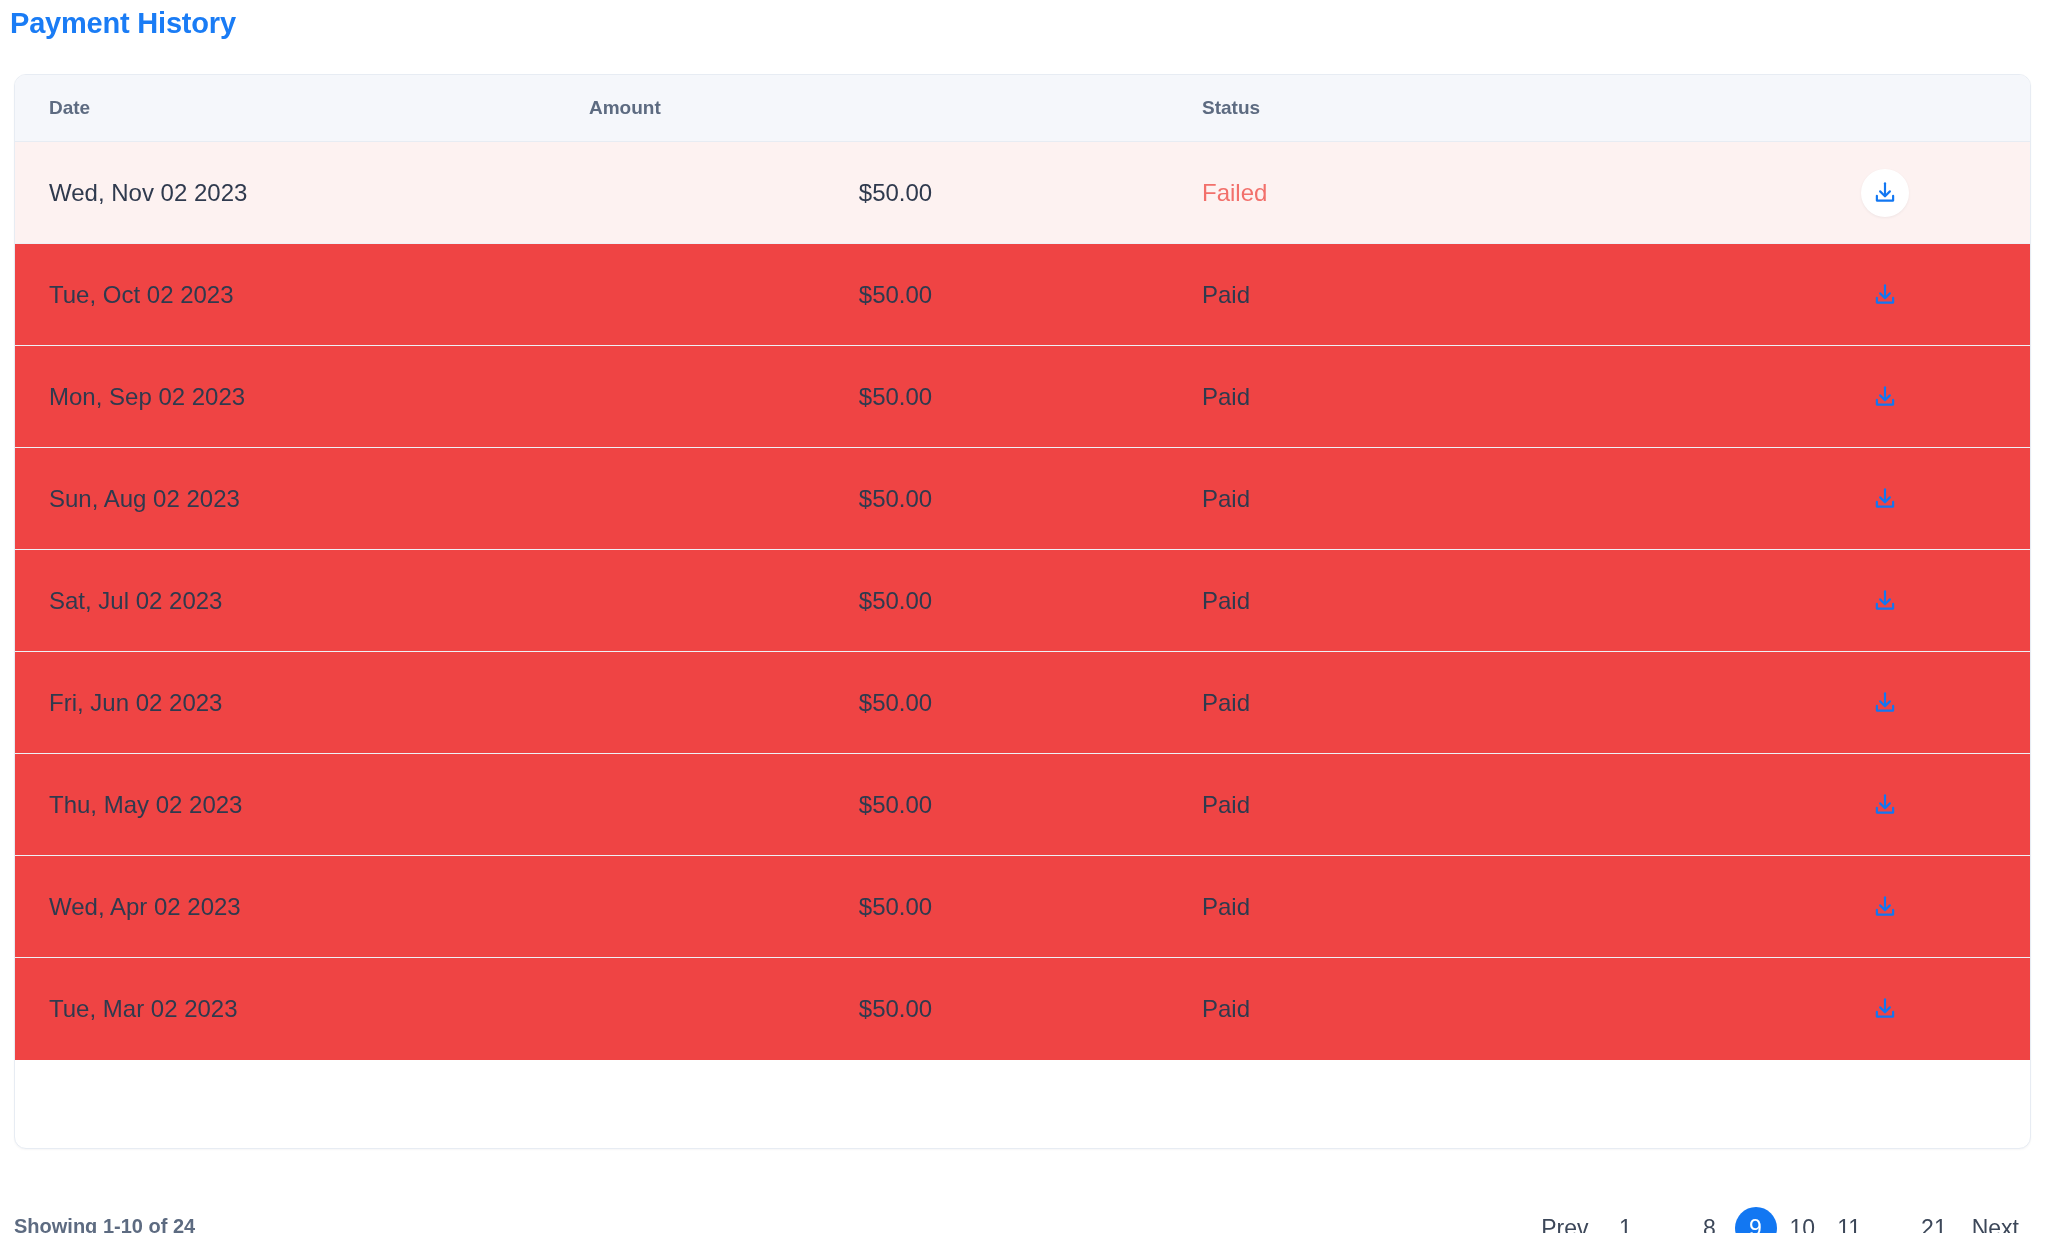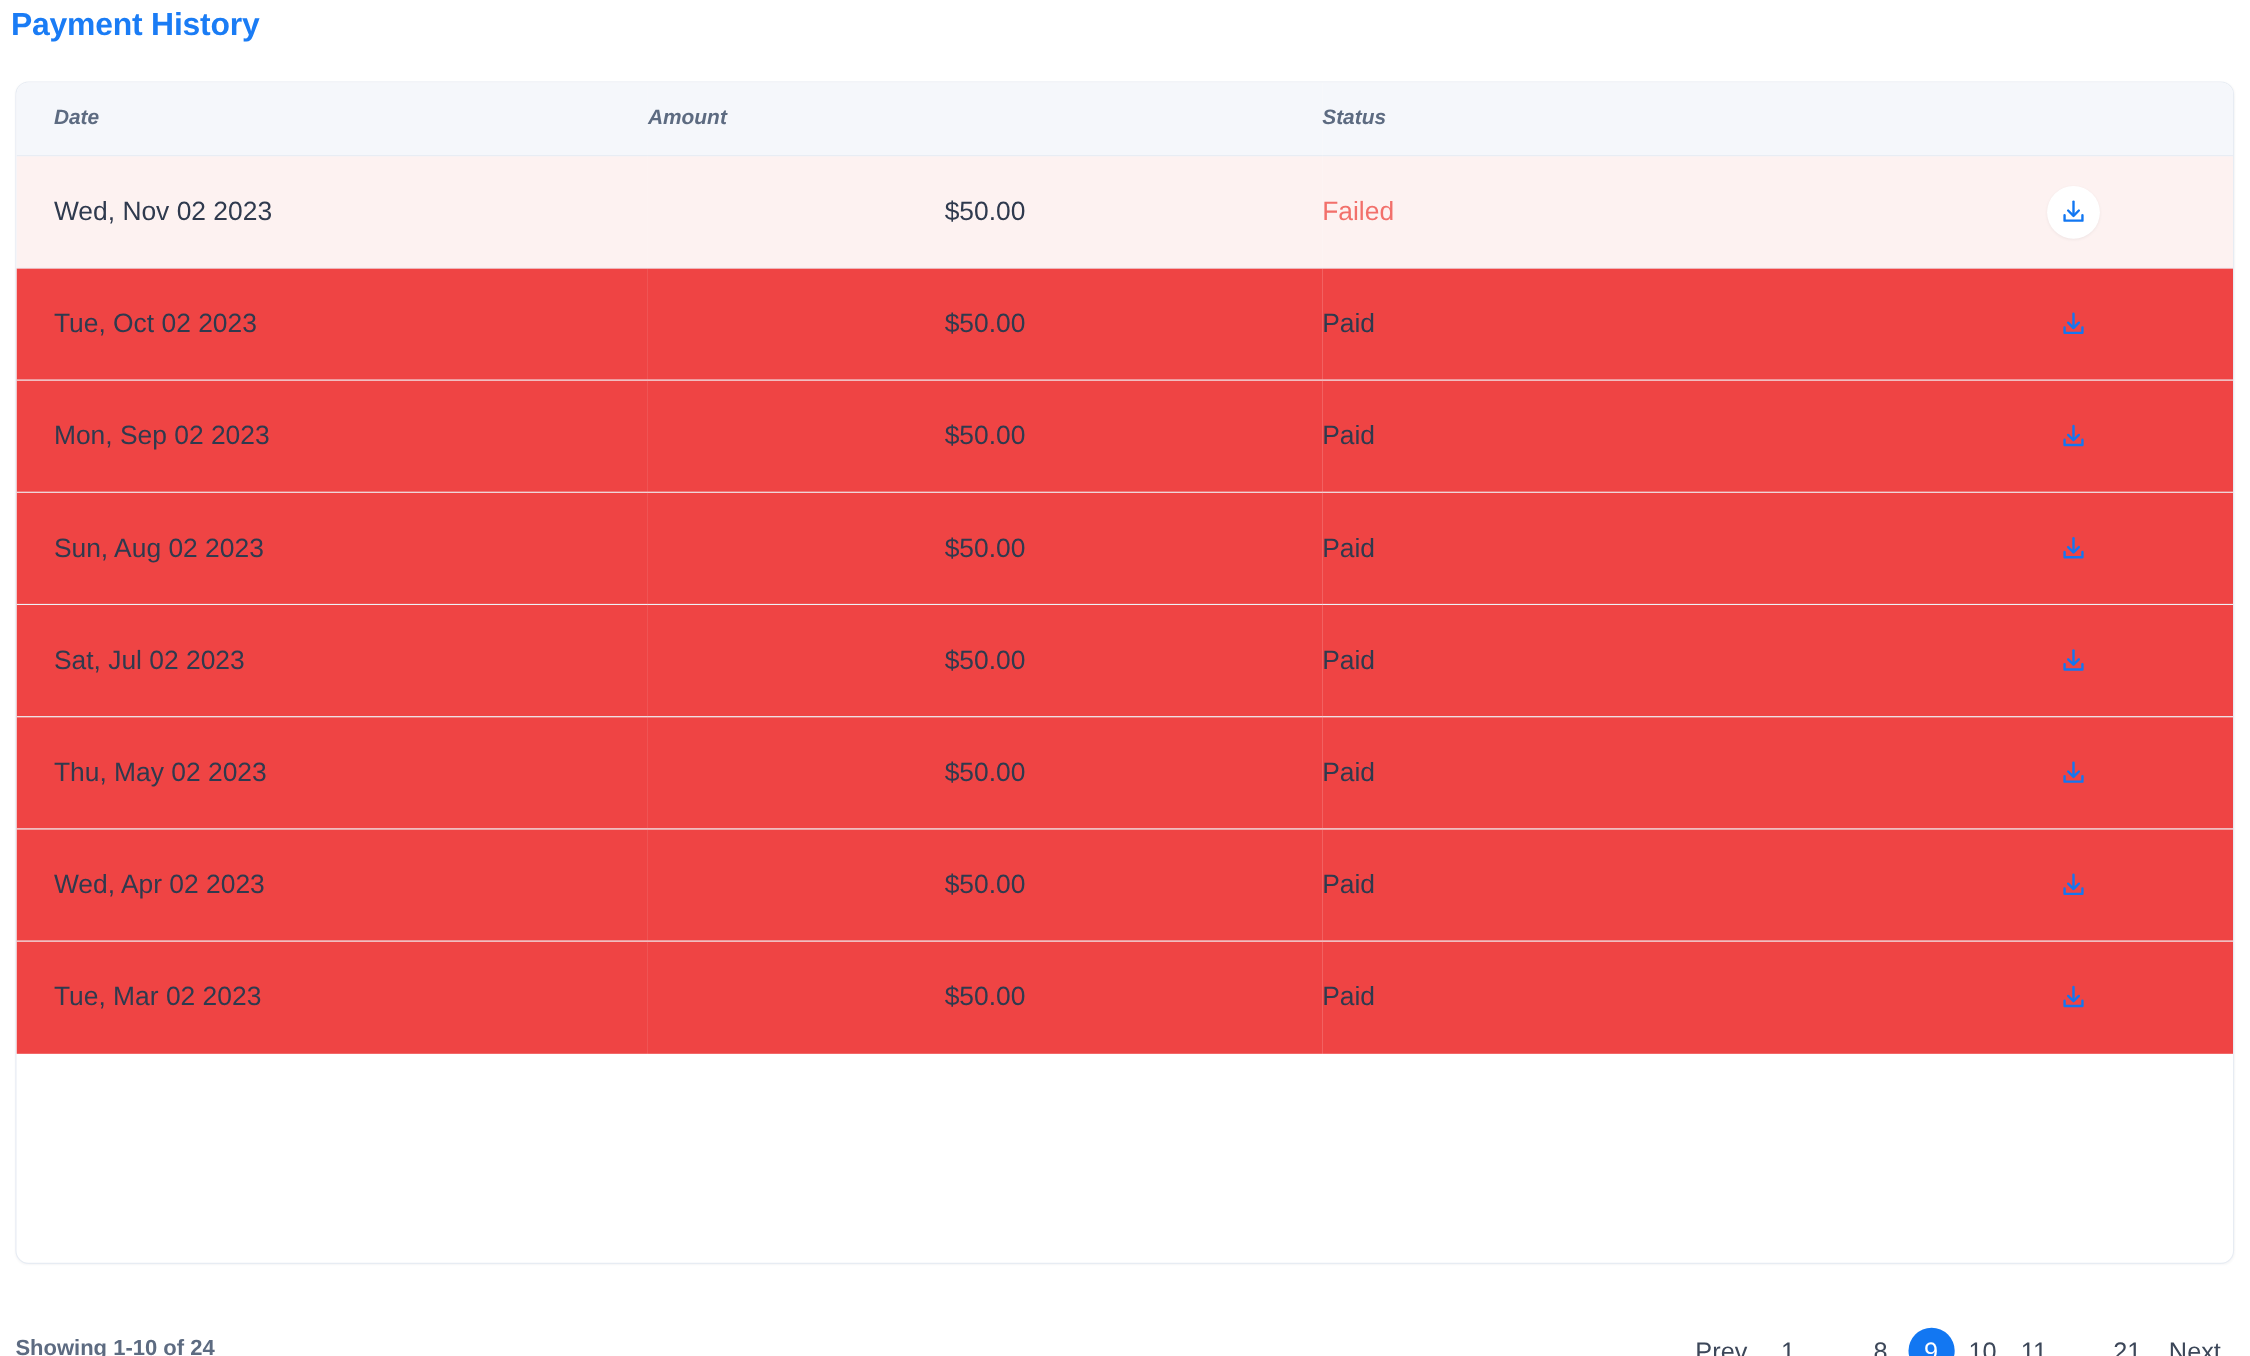--- a/index.html
+++ b/index.html
@@ -64,21 +64,20 @@
 
   thead th {
     text-align: left;
     font-size: 19px;
     font-weight: 700;
     color: #5d6b81;
     padding: 22px 0 22px 0;
     height: 56px;
     border-bottom: 1px solid #e7ecf3;
     vertical-align: middle;
-    font-style: italic;
   }
 
   thead th.h-date   { padding-left: 34px; }
   thead th.h-amount { padding-left: 0; margin-left: 28px; }
   thead th.h-status { padding-left: 0; }
 
   tbody tr {
     height: 102px;
     border-bottom: 1px solid #eef1f6;
     background: #ef4444;
@@ -282,20 +281,34 @@
                 <span>
   <svg width="26" height="26" viewBox="0 0 24 24" fill="none" stroke="#1277f2" stroke-width="2" stroke-linecap="round" stroke-linejoin="round">
     <path d="M12 3v11"></path>
     <path d="M7.5 10.5 12 15l4.5-4.5"></path>
     <path d="M4.5 14.5v4.5h15v-4.5"></path>
   </svg>
 </span>
               </button></td>
           </tr>
           <tr>
+            <td class="td-date">Fri, Jun 02 2023</td>
+            <td class="td-amount">$50.00</td>
+            <td class="td-status status-paid">Paid</td>
+            <td class="td-action"><button class="dl-btn">
+                <span>
+  <svg width="26" height="26" viewBox="0 0 24 24" fill="none" stroke="#1277f2" stroke-width="2" stroke-linecap="round" stroke-linejoin="round">
+    <path d="M12 3v11"></path>
+    <path d="M7.5 10.5 12 15l4.5-4.5"></path>
+    <path d="M4.5 14.5v4.5h15v-4.5"></path>
+  </svg>
+</span>
+              </button></td>
+          </tr>
+          <tr>
             <td class="td-date">Thu, May 02 2023</td>
             <td class="td-amount">$50.00</td>
             <td class="td-status status-paid">Paid</td>
             <td class="td-action"><button class="dl-btn">
                 <span>
   <svg width="26" height="26" viewBox="0 0 24 24" fill="none" stroke="#1277f2" stroke-width="2" stroke-linecap="round" stroke-linejoin="round">
     <path d="M12 3v11"></path>
     <path d="M7.5 10.5 12 15l4.5-4.5"></path>
     <path d="M4.5 14.5v4.5h15v-4.5"></path>
   </svg>

